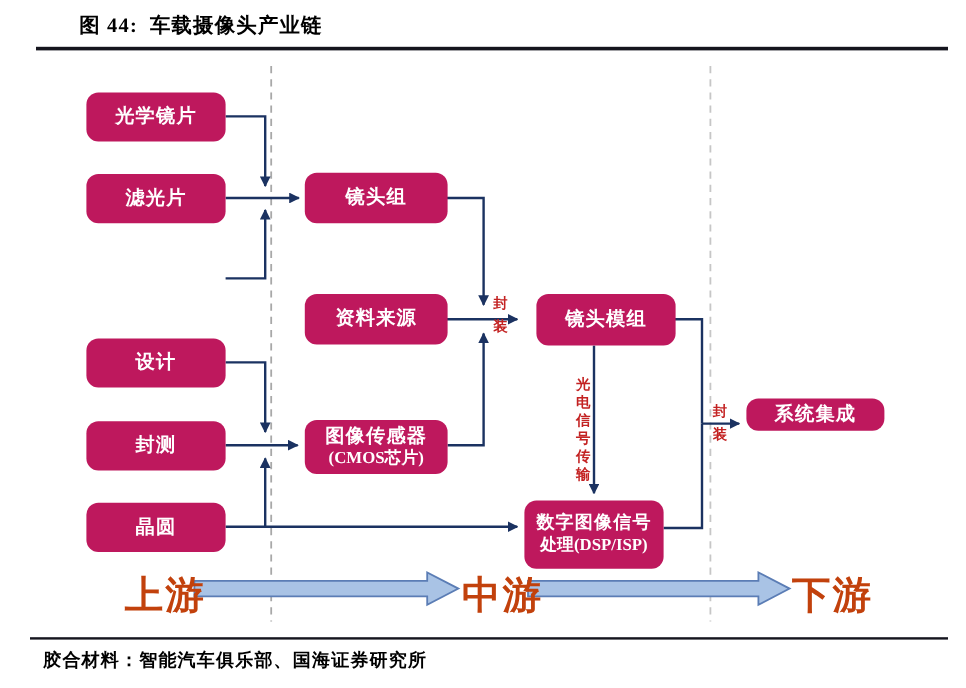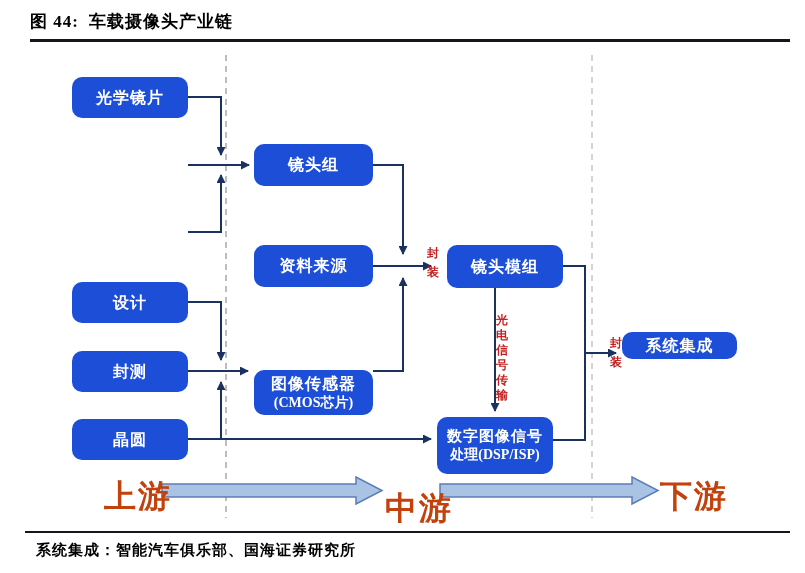--- a/index.html
+++ b/index.html
@@ -5,37 +5,37 @@
   html,body{margin:0;padding:0;background:#ffffff;}
   #canvas{
     position:relative;width:805px;height:573px;background:#ffffff;
     font-family:"Liberation Serif","DejaVu Serif",serif;overflow:hidden;
   }
   
   .fig-title{
     position:absolute;left:30px;top:10px;font-size:17px;font-weight:bold;color:#000;
     letter-spacing:1px;white-space:nowrap;
   }
-  .fig-title .num{margin-right:10px;}
+  .fig-title .num{margin-right:10px;margin-left:36px;}
   .top-rule{position:absolute;left:30px;top:39px;width:760px;height:3px;background:#15151e;}
   
   .node{
-    position:absolute;background:#1d4ed8;color:#ffffff;border-radius:10px;
+    position:absolute;background:#be185d;color:#ffffff;border-radius:10px;
     display:flex;flex-direction:column;align-items:center;justify-content:center;
     font-weight:bold;font-size:16px;letter-spacing:1px;line-height:1.25;text-align:center;
   }
   .node .sub{font-size:14px;letter-spacing:0;}
   
   .n-left{left:72px;width:116px;height:41px;}
   
   .n-mid{left:254px;width:119px;height:42px;}
   
   .vlabel{
     position:absolute;color:#c32222;font-weight:bold;font-size:12px;width:14px;
-    word-break:break-all;line-height:19px;text-align:center;margin-left:16px;
+    word-break:break-all;line-height:19px;text-align:center;
   }
   .vlabel.tight{line-height:15px;}
   
   .stage{
     position:absolute;font-size:32px;font-weight:bold;color:#c2410c;letter-spacing:2px;white-space:nowrap;
   }
   
   .bottom-rule{position:absolute;left:25px;top:531px;width:765px;height:2px;background:#15151e;}
   .source-line{
     position:absolute;left:36px;top:541px;font-size:15px;color:#000;font-weight:bold;
@@ -86,37 +86,40 @@
 
     <g fill="#a9c3e5" stroke="#5b7db5" stroke-width="1.5">
       <polygon points="162,484 356,484 356,477 382,490.5 356,504 356,497 162,497"></polygon>
       <polygon points="440,484 632,484 632,477 658,490.5 632,504 632,497 440,497"></polygon>
     </g>
   </svg>
 
   <div class="node n-left" style="top:77px">
     <span>光学镜片</span>
   </div>
+  <div class="node n-left" style="top:145px">
+    <span>滤光片</span>
+  </div>
   <div class="node n-left" style="top:351px">
     <span>封测</span>
   </div>
   <div class="node n-left" style="top:282px">
     <span>设计</span>
   </div>
   <div class="node n-left" style="top:419px">
     <span>晶圆</span>
   </div>
 
   <div class="node n-mid" style="top:144px">
     <span>镜头组</span>
   </div>
   <div class="node n-mid" style="top:245px">
     <span>资料来源</span>
   </div>
-  <div class="node n-mid" style="top:370px;height:45px">
+  <div class="node n-mid" style="top:350px;height:45px">
     <span>图像传感器</span>
     <span class="sub">(CMOS芯片)</span>
   </div>
 
   <div class="node" style="left:447px;top:245px;width:116px;height:43px">
     <span>镜头模组</span>
   </div>
   <div class="node" style="left:437px;top:417px;width:116px;height:57px;font-size:15px">
     <span>数字图像信号</span>
     <span class="sub">处理(DSP/ISP)</span>
@@ -124,21 +127,21 @@
 
   <div class="node" style="left:622px;top:332px;width:115px;height:27px">
     <span>系统集成</span>
   </div>
 
   <div class="vlabel" style="left:410px;top:244px">封装</div>
   <div class="vlabel" style="left:593px;top:334px">封装</div>
   <div class="vlabel tight" style="left:479px;top:313px">光电信号传输</div>
 
   <div class="stage" style="left:104px;top:475px">上游</div>
-  <div class="stage" style="left:385px;top:487px">中游</div>
+  <div class="stage" style="left:385px;top:475px">中游</div>
   <div class="stage" style="left:660px;top:475px">下游</div>
 
   <div class="bottom-rule"></div>
   <div class="source-line">
-    <span>系统集成：</span><span>智能汽车俱乐部、国海证券研究所</span>
+    <span>胶合材料：</span><span>智能汽车俱乐部、国海证券研究所</span>
   </div>
 
 </div>
 
 </body></html>

